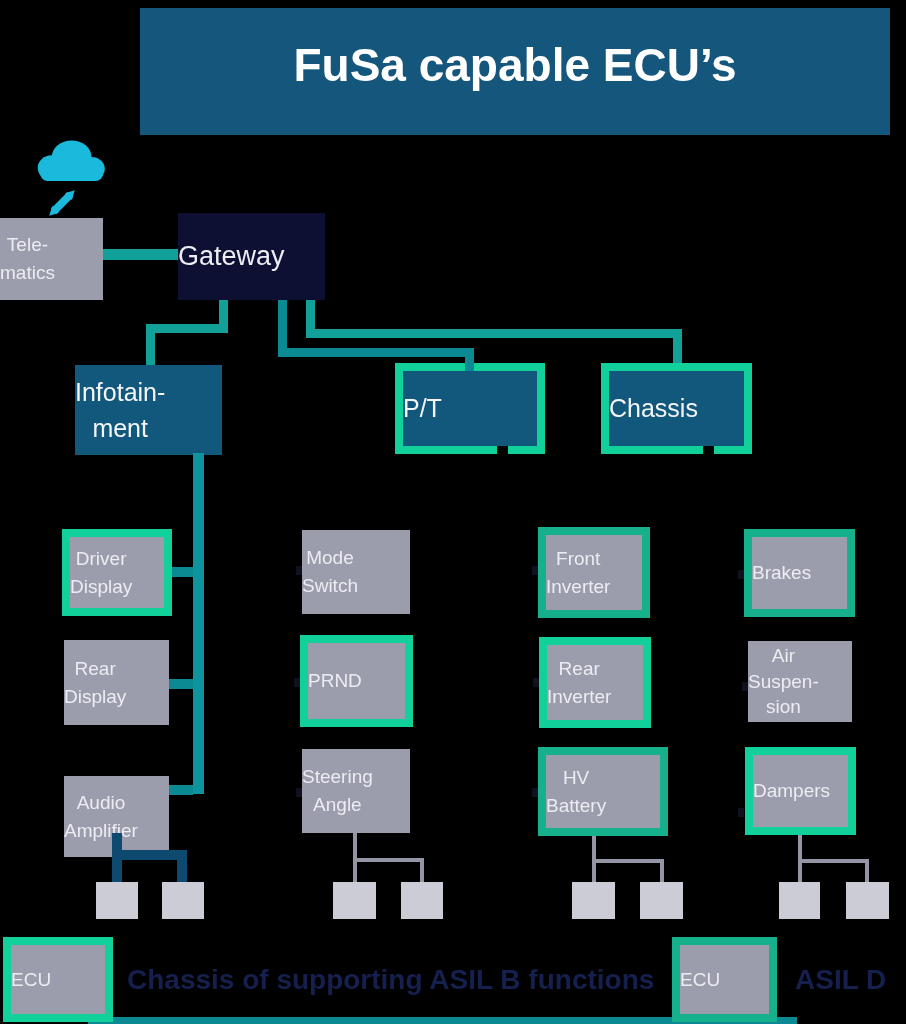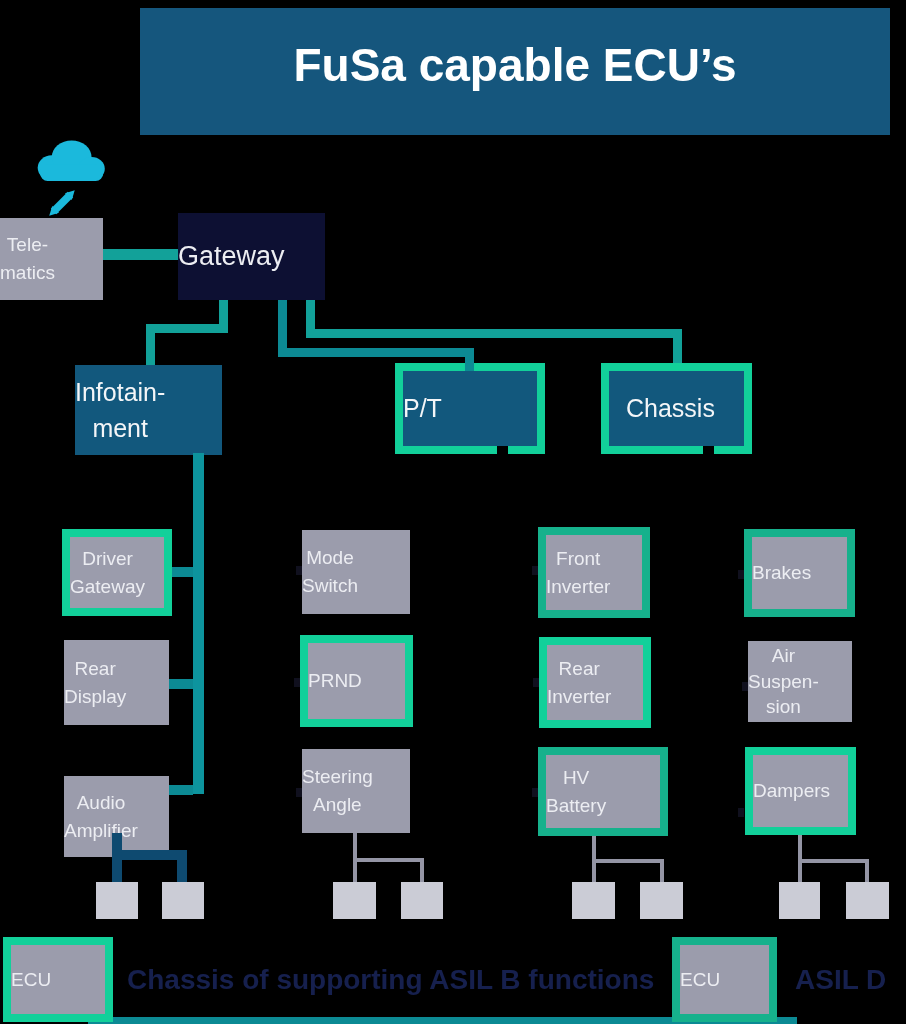--- a/index.html
+++ b/index.html
@@ -77,36 +77,36 @@
   <div class="abs line" style="left:306px; top:329px; width:376px; height:9px;"></div>
   <div class="abs line" style="left:673px; top:329px; width:9px; height:36px;"></div>
 
   <div class="abs box bluebox hub" style="left:75px; top:365px; width:147px; height:90px;">
     <div class="label">Infotain-
 ment</div>
   </div>
   <div class="abs box bluebox hub bordered-b" style="left:395px; top:363px; width:150px; height:91px;">
     <div class="label">P/T</div>
   </div>
-  <div class="abs box bluebox hub bordered-b" style="left:601px; top:363px; width:151px; height:91px;padding-left:17px;">
+  <div class="abs box bluebox hub bordered-b" style="left:601px; top:363px; width:151px; height:91px;">
     <div class="label">Chassis</div>
   </div>
 
   <div class="abs line-dark" style="left:465px; top:348px; width:9px; height:23px;"></div>
   <div class="abs" style="left:497px; top:446px; width:11px; height:8px; background:var(--bg);"></div>
   <div class="abs" style="left:703px; top:446px; width:11px; height:8px; background:var(--bg);"></div>
 
   <div class="abs line-trunk" style="left:193px; top:453px; width:11px; height:341px;"></div>
   <div class="abs line-dark" style="left:172px; top:567px; width:21px; height:10px;"></div>
   <div class="abs line-dark" style="left:169px; top:679px; width:24px; height:10px;"></div>
   <div class="abs line-dark" style="left:169px; top:785px; width:24px; height:10px;"></div>
 
   <div class="abs box graybox device bordered-b" style="left:62px; top:529px; width:110px; height:87px;">
     <div class="label">Driver
-Gateway</div>
+Display</div>
   </div>
   <div class="abs box graybox device" style="left:64px; top:640px; width:105px; height:85px;">
     <div class="label">Rear
 Display</div>
   </div>
   <div class="abs box graybox device" style="left:64px; top:776px; width:105px; height:81px;">
     <div class="label">Audio
 Amplifier</div>
   </div>
 

